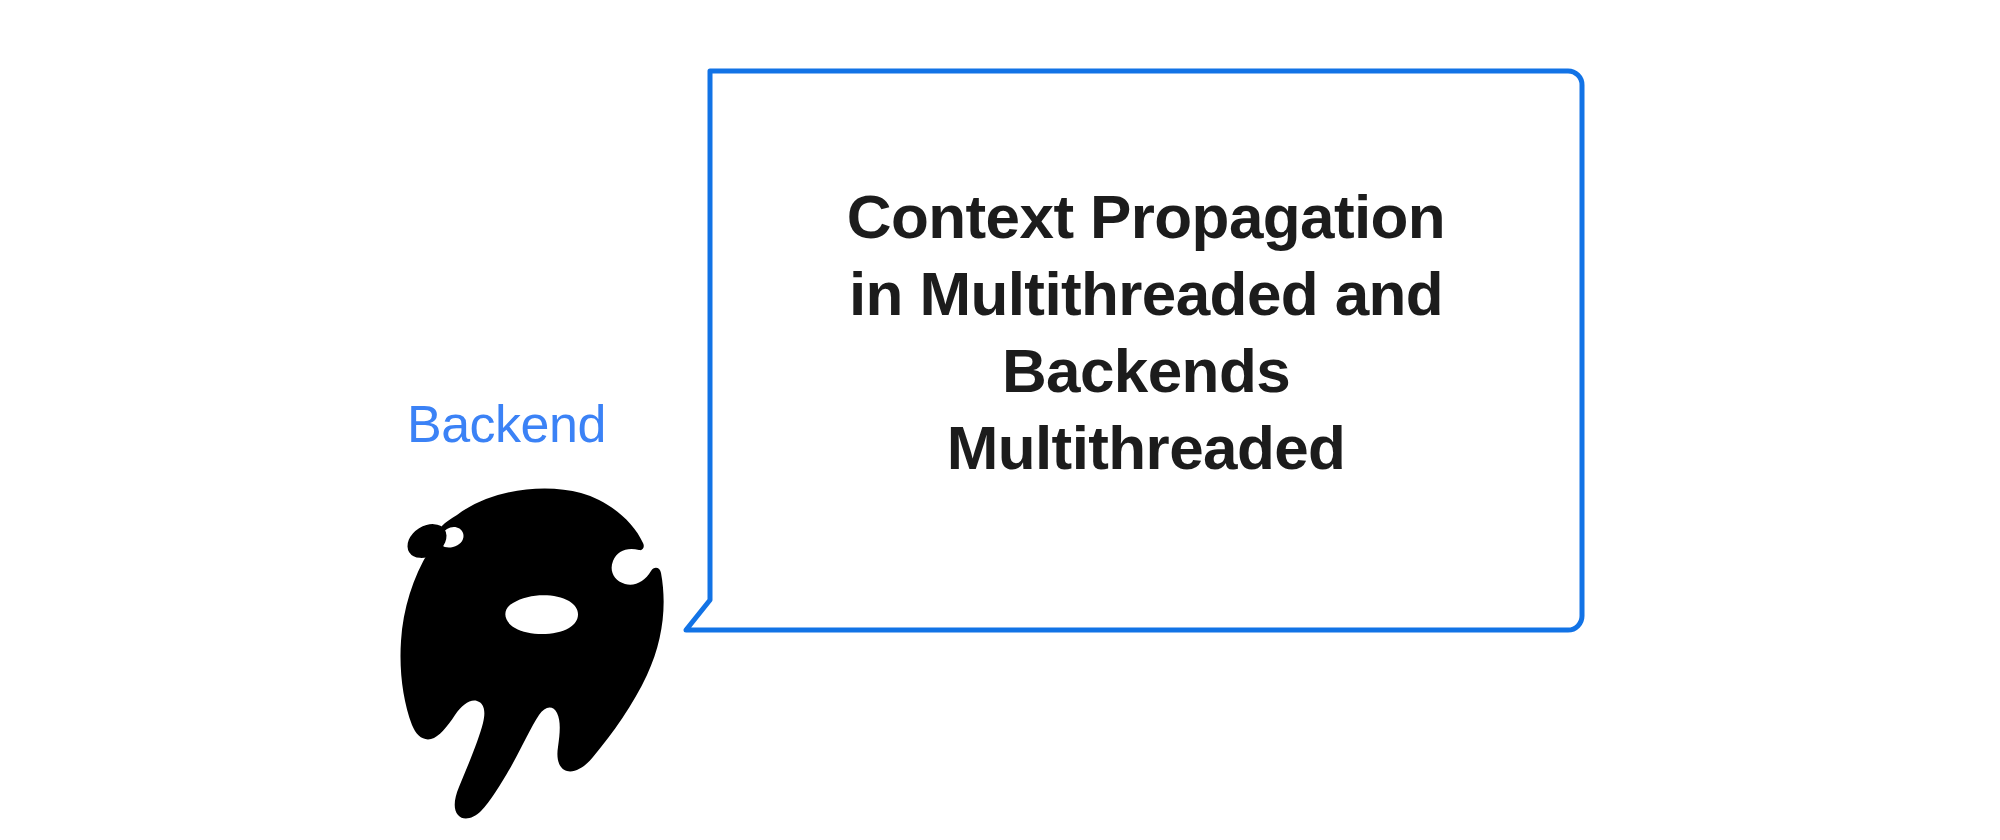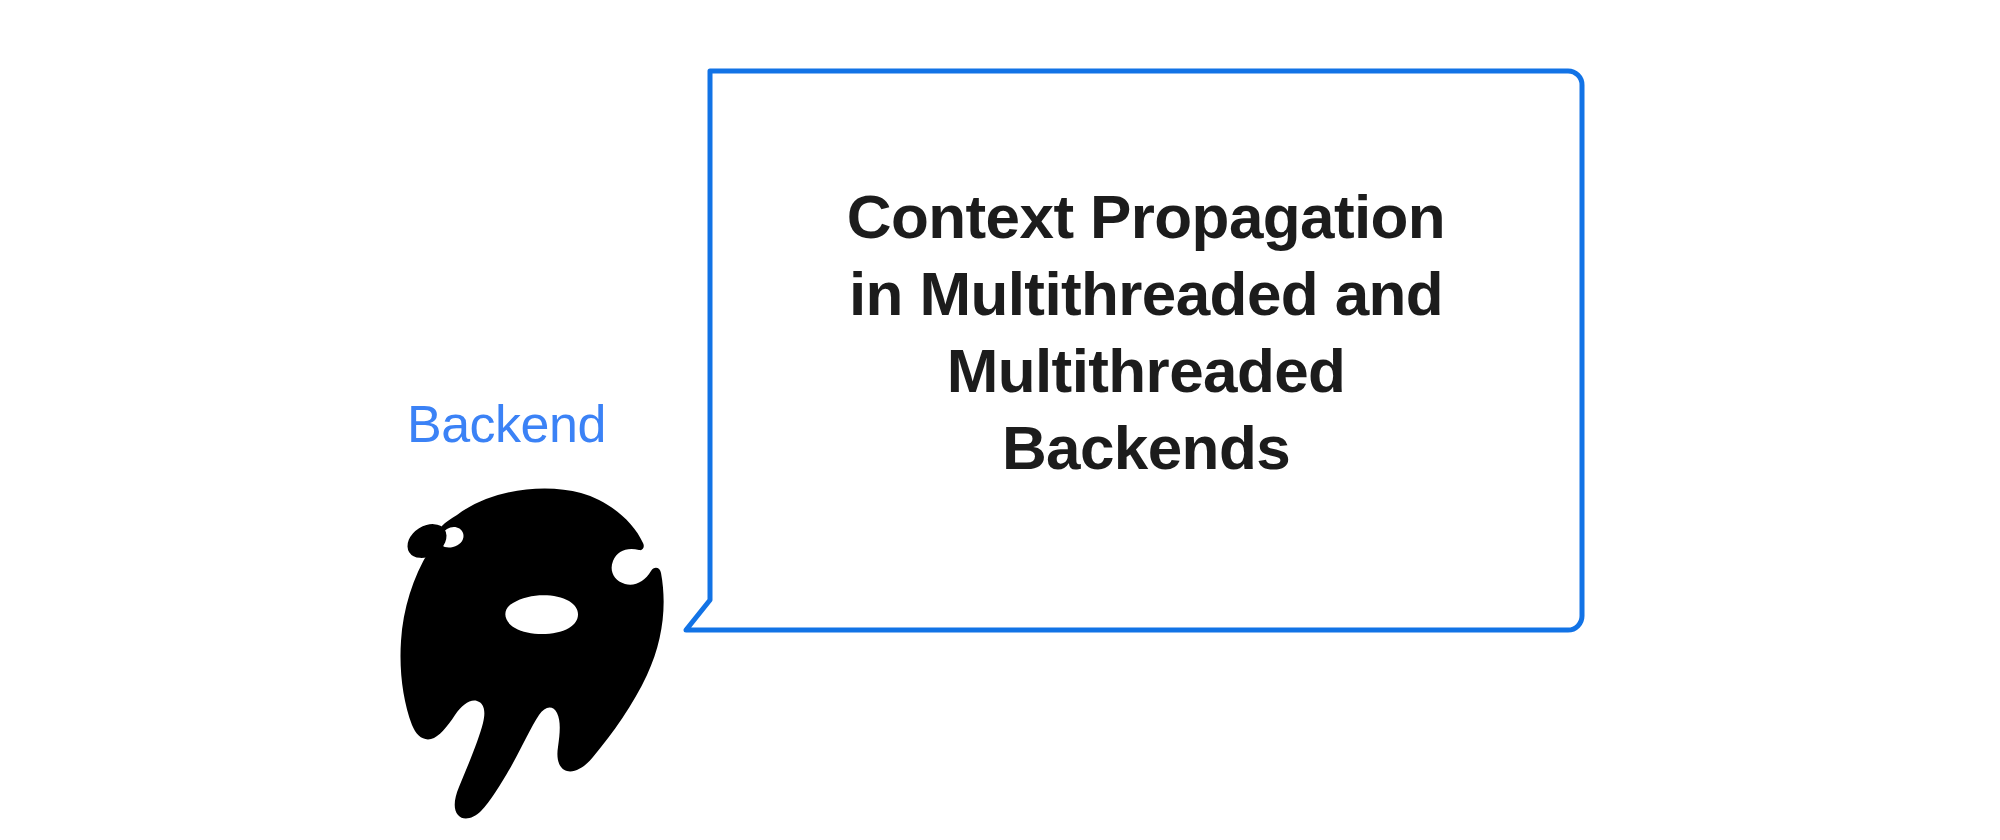--- a/index.html
+++ b/index.html
@@ -151,18 +151,18 @@
                L 896 569
                A 14 14 0 0 1 882 583
                L 0 583
                L 24 553
                Z" fill="#ffffff" stroke="#1273e6" stroke-width="5" stroke-linejoin="round" stroke-linecap="round"></path>
     </svg>
 
     <div class="bubble-text">
       <div class="title-line">Context Propagation</div>
       <div class="title-line">in Multithreaded and</div>
+      <div class="title-line">Backends</div>
       <div class="title-line">Multithreaded</div>
-      <div class="title-line">Backends</div>
     </div>
   </div>
 
 </div>
 
 </body></html>

